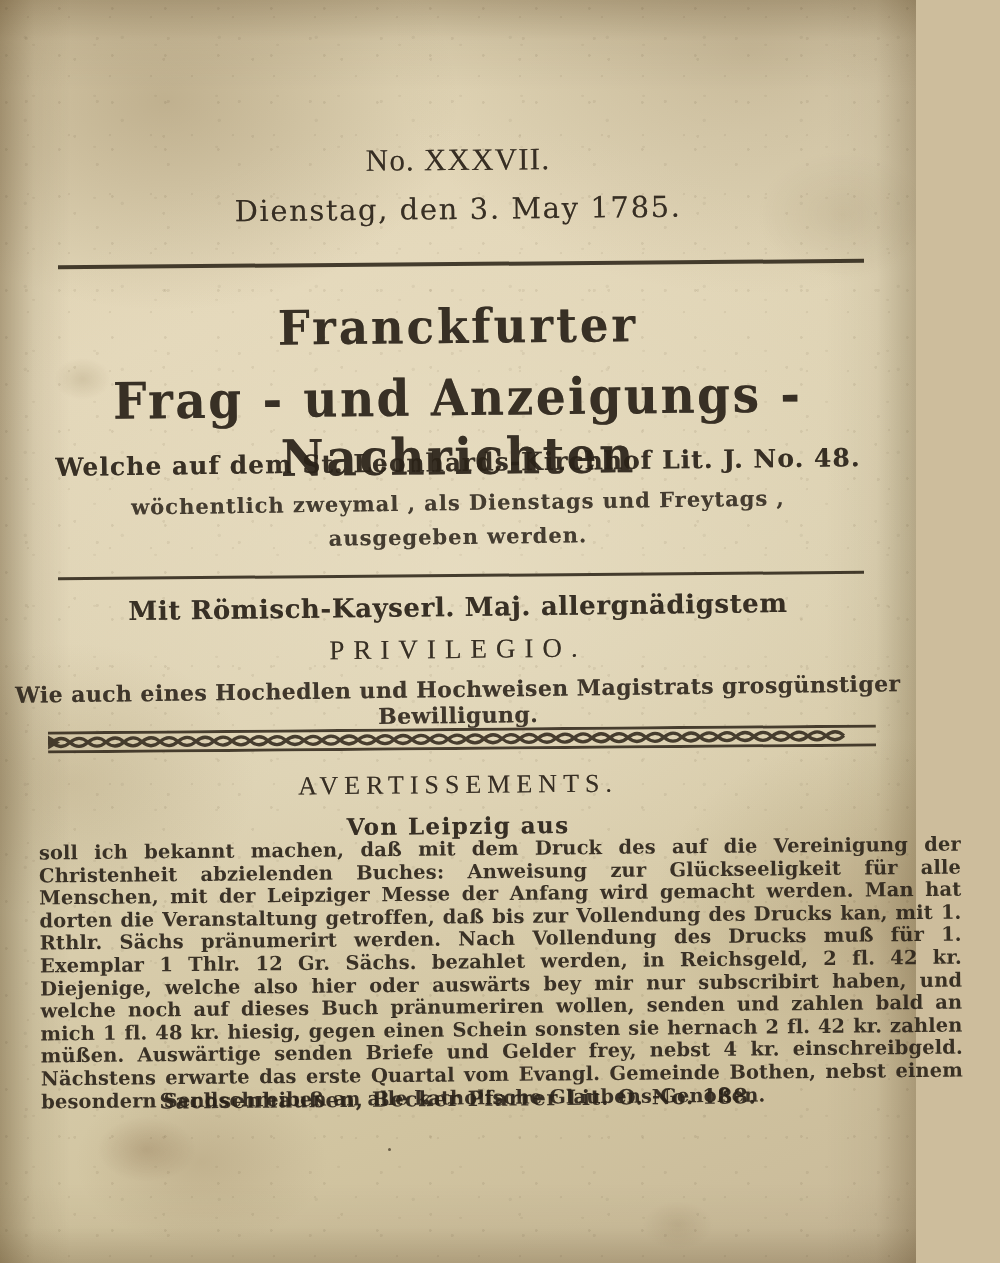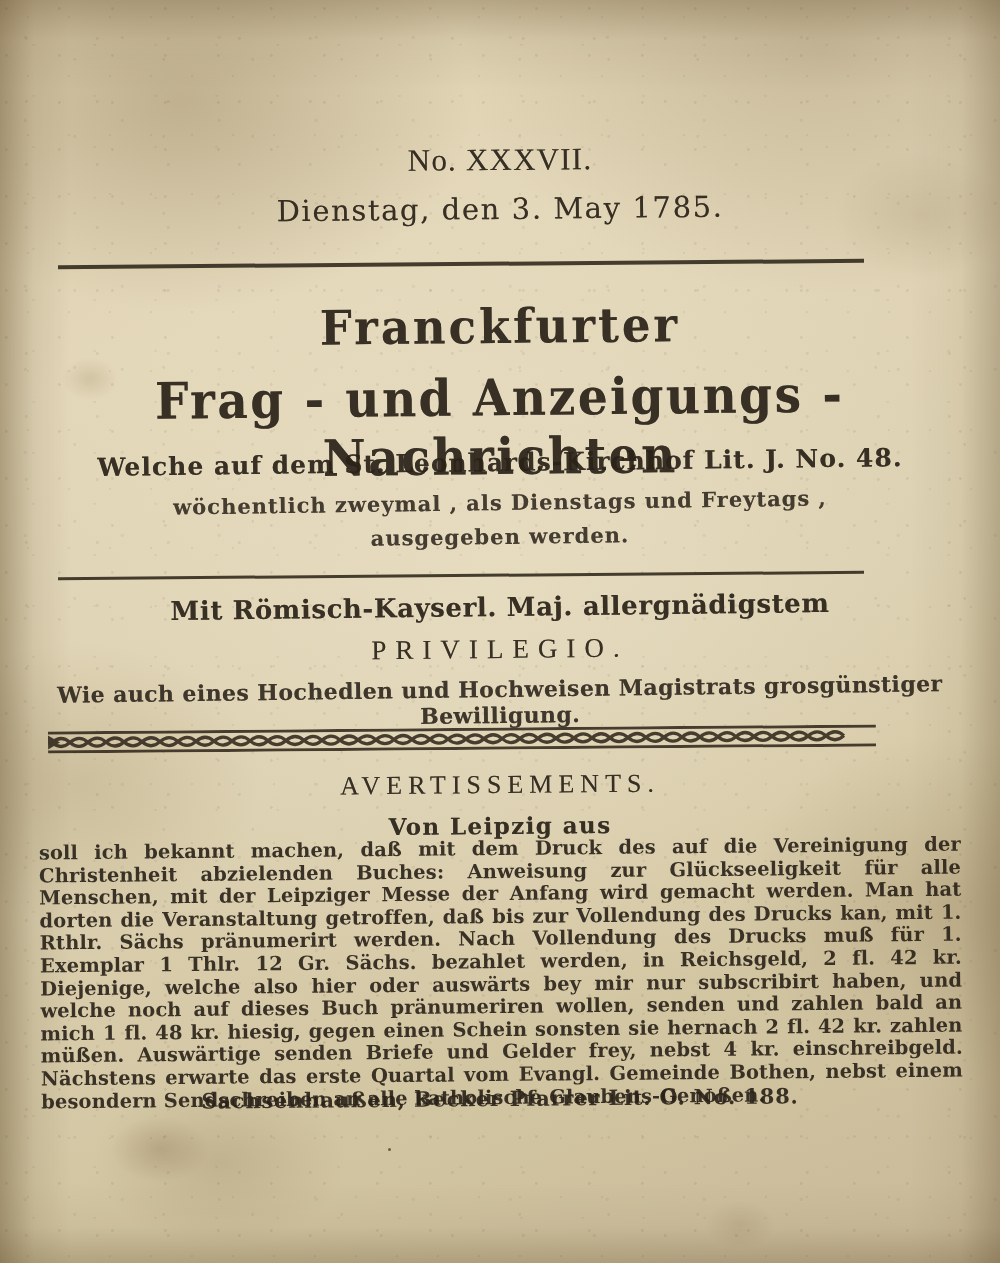--- a/index.html
+++ b/index.html
@@ -10,21 +10,21 @@
     width: 1000px;
     height: 1263px;
     overflow: hidden;
     background: #cdbd9c;
     font-family: "Liberation Serif", serif;
   }
 
   
   #page {
     position: relative;
-    width: 1000px;
+    width: 916px;
     height: 1263px;
     background:
       radial-gradient(ellipse 420px 300px at 18% 8%, rgba(120,96,58,0.30), rgba(120,96,58,0) 70%),
       radial-gradient(ellipse 500px 340px at 82% 4%, rgba(132,108,70,0.26), rgba(132,108,70,0) 72%),
       radial-gradient(ellipse 260px 200px at 8% 62%, rgba(150,124,80,0.22), rgba(150,124,80,0) 70%),
       radial-gradient(ellipse 300px 240px at 95% 72%, rgba(140,114,72,0.25), rgba(140,114,72,0) 72%),
       radial-gradient(ellipse 180px 120px at 22% 92%, rgba(128,100,60,0.20), rgba(128,100,60,0) 70%),
       radial-gradient(ellipse 700px 600px at 50% 45%, rgba(238,228,202,0.55), rgba(238,228,202,0) 75%),
       linear-gradient(160deg, #ded0ae 0%, #e3d7b8 25%, #dacfae 55%, #d2c49f 80%, #c9b998 100%);
     filter: saturate(0.96);

